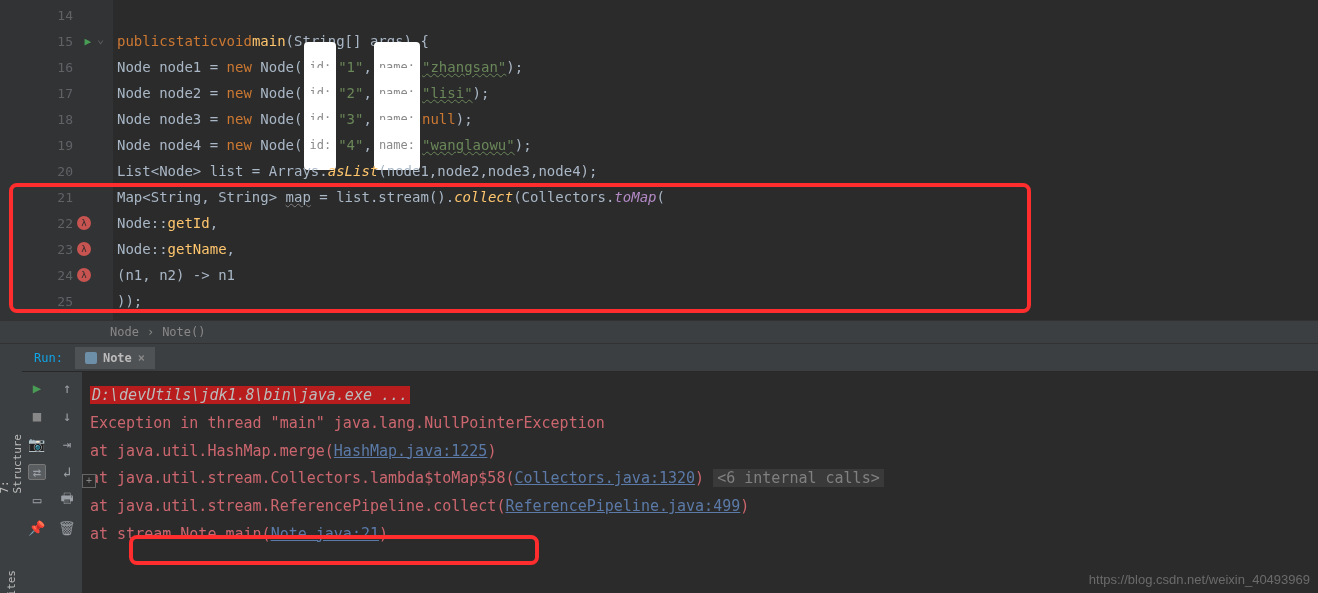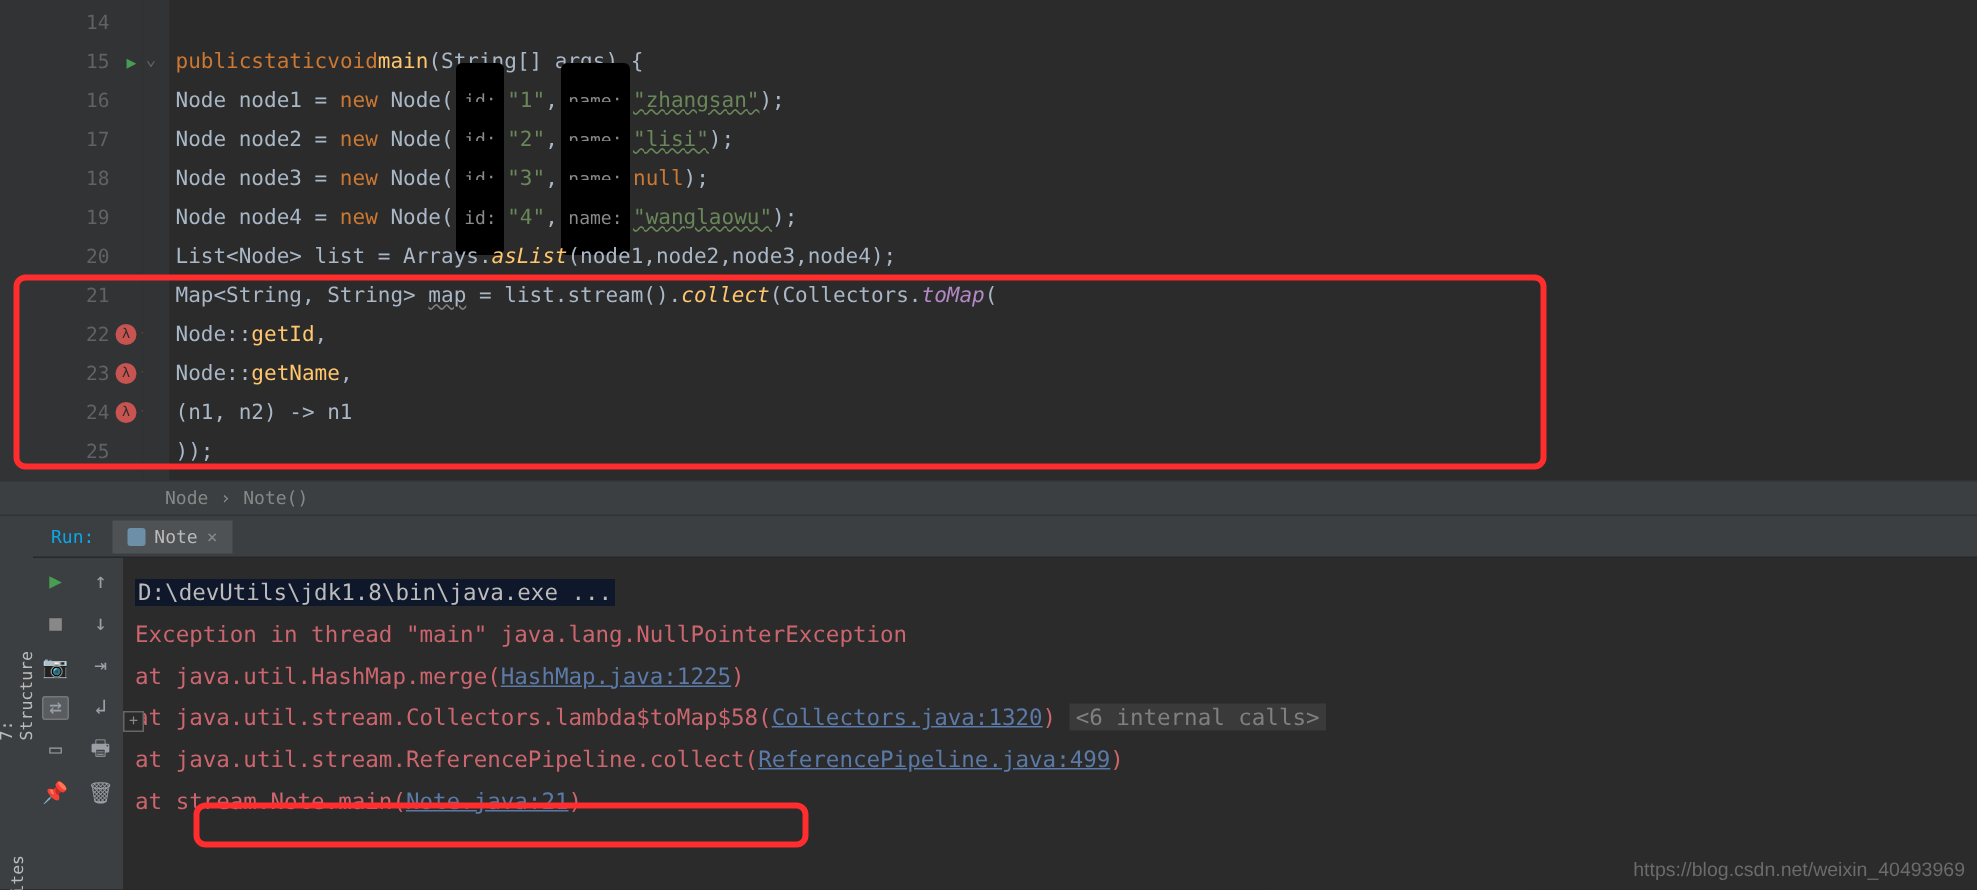--- a/index.html
+++ b/index.html
@@ -87,21 +87,21 @@
   align-items: center;
   white-space: pre;
   padding-left: 4px;
 }
 .kw { color: #cc7832; }
 .str { color: #6a8759; }
 .method { color: #ffc66d; }
 .italic-method { color: #ffc66d; font-style: italic; }
 .italic-static { color: #b389c5; font-style: italic; }
 .param-hint {
-  background: #000000;
+  background: #ffffff;
   color: #8a8a8a;
   border-radius: 4px;
   padding: 18px 5px;
   font-size: 12px;
   margin: 0 2px;
 }
 .wavy-green { text-decoration: underline wavy #6a8759; text-decoration-thickness: 1px; }
 .wavy-gray { text-decoration: underline wavy #808080; text-decoration-thickness: 1px; }
 .highlight-box1 {
   position: absolute;
@@ -169,20 +169,21 @@
   font-size: 12px;
 }
 .run-tab {
   background: #4e5254;
   padding: 4px 10px;
   display: flex;
   align-items: center;
   gap: 6px;
   font-size: 12px;
   color: #bbbbbb;
+  font-weight: bold;
 }
 .run-tab .close { color: #888; }
 .run-body {
   flex: 1;
   display: flex;
   flex-direction: column;
 }
 .run-content {
   flex: 1;
   display: flex;
@@ -216,21 +217,21 @@
 }
 .console {
   flex: 1;
   background: #2b2b2b;
   padding: 10px 8px 8px 8px;
   font-size: 15px;
   line-height: 1.85;
   position: relative;
 }
 .console .cmd { color: #bbbbbb; }
-.console .cmd-hl { background: #0f172a; padding: 0 2px;}
+.console .cmd-hl { background: #b91c1c; padding: 0 2px; font-style: italic;}
 .console .err { color: #cc666e; }
 .console .link { color: #5b7aa8; text-decoration: underline; }
 .console .grey-box { background: #3a3a3a; color: #808080; padding: 0 4px; }
 .watermark {
   position: absolute;
   right: 8px;
   bottom: 6px;
   color: #6b6b6b;
   font-size: 13px;
   font-family: Arial, sans-serif;

